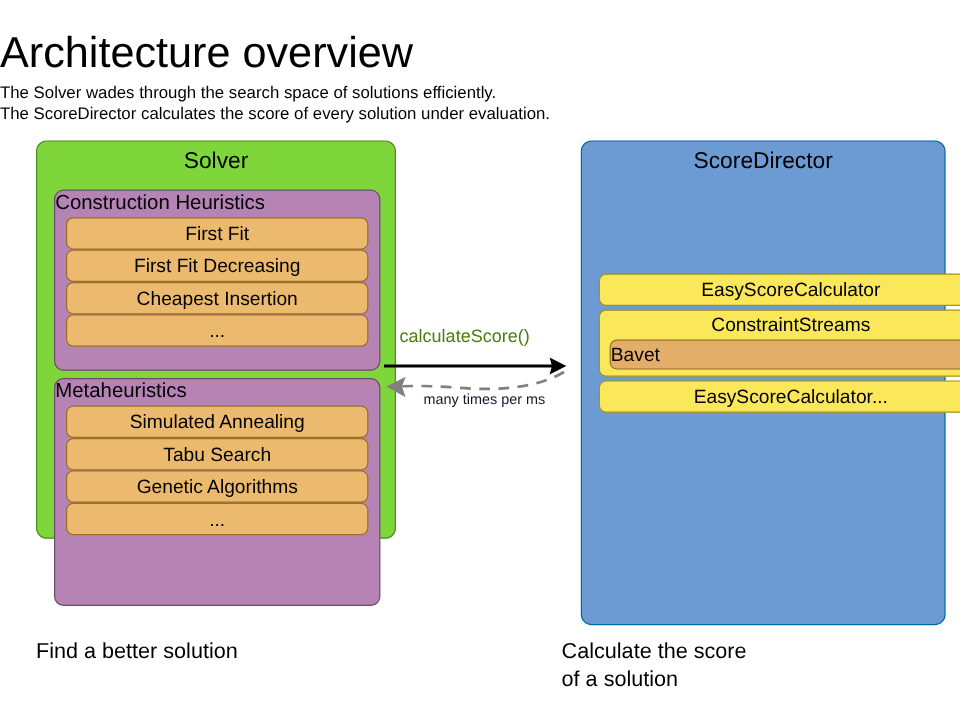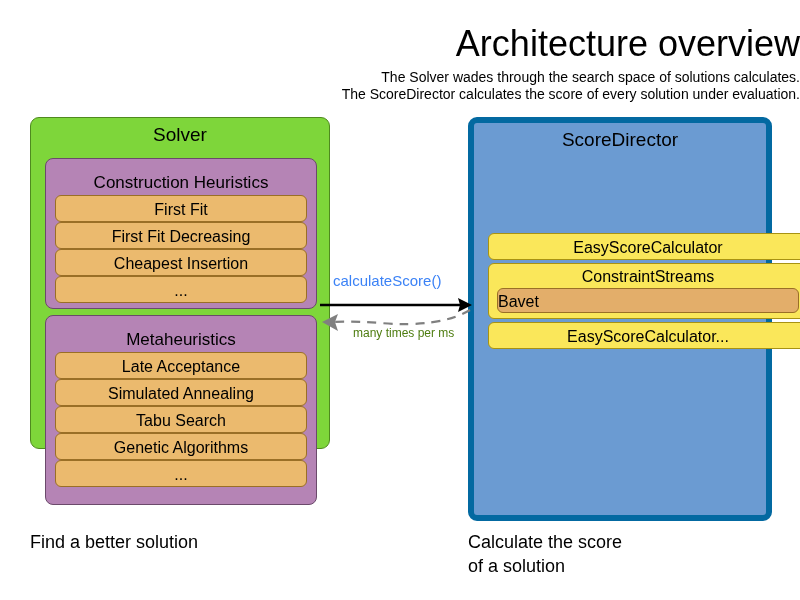--- a/index.html
+++ b/index.html
@@ -16,21 +16,21 @@
     font-family: "Liberation Sans", sans-serif;
     color: #000000;
   }
 
   
   #header {
     position: absolute;
     top: 22px;
     left: 0;
     width: 800px;
-    text-align: right;
+    text-align: left;
   }
   #title {
     font-size: 36px;
     line-height: 44px;
     font-weight: normal;
     letter-spacing: 0px;
   }
   .subtitle-line {
     font-size: 14px;
     line-height: 17px;
@@ -46,26 +46,26 @@
   }
   #solver-panel {
     left: 30px;
     top: 117px;
     width: 300px;
     height: 332px;
     background: #7ED63A;
     border: 1px solid #4f8a1f;
   }
   #scoredirector-panel {
-    left: 468px;
+    left: 484px;
     top: 117px;
     width: 304px;
     height: 404px;
     background: #6B9BD2;
-    border: 6px solid #0369a1;
+    border: 1px solid #0369a1;
   }
   .panel-title {
     text-align: center;
     font-size: 19px;
     line-height: 22px;
     padding-top: 6px;
   }
 
   
   .group {
@@ -73,24 +73,23 @@
     left: 14px;
     width: 272px;
     background: #B584B5;
     border: 1px solid #6b4a6b;
     border-radius: 8px;
     box-sizing: border-box;
   }
   #group-construction { top: 40px; height: 151px; }
   #group-meta        { top: 197px; height: 190px; }
   .group-title {
-    text-align: center;
     font-size: 17px;
     line-height: 20px;
-    padding-top: 14px;
+    padding-top: 0;
     padding-bottom: 2px;
   }
   .group-items {
     padding: 0 9px 6px 9px;
   }
 
   
   .item {
     height: 27px;
     line-height: 27px;
@@ -150,66 +149,65 @@
     left: 320px;
     top: 262px;
     width: 164px;
     height: 92px;
   }
   .conn-label {
     position: absolute;
     white-space: nowrap;
     font-size: 15px;
     line-height: 18px;
-    color: #3b82f6;
+    color: #4d7c0f;
   }
   #label-calculate { left: 13px; top: 10px; }
   #label-manytimes {
     left: 33px; top: 62px;
     font-size: 12px;
-    color: #4d7c0f;
+    color: #0f172a;
   }
 
   
   .caption {
     position: absolute;
     font-size: 18px;
     line-height: 24px;
   }
   #caption-left  { left: 30px;  top: 530px; width: 300px; }
   #caption-right { left: 468px; top: 530px; width: 304px; }
 </style>
 </head>
 <body>
 
 <div id="header">
   <div id="title">Architecture overview</div>
   <div id="subtitle">
-    <div class="subtitle-line">The Solver wades through the search space of solutions calculates.</div>
+    <div class="subtitle-line">The Solver wades through the search space of solutions efficiently.</div>
     <div class="subtitle-line">The ScoreDirector calculates the score of every solution under evaluation.</div>
   </div>
 </div>
 
 <div class="panel" id="solver-panel">
   <div class="panel-title">Solver</div>
 
   <div class="group" id="group-construction">
     <div class="group-title">Construction Heuristics</div>
     <div class="group-items">
       <div class="item item-orange">First Fit</div>
       <div class="item item-orange">First Fit Decreasing</div>
       <div class="item item-orange">Cheapest Insertion</div>
       <div class="item item-orange">...</div>
     </div>
   </div>
 
   <div class="group" id="group-meta">
     <div class="group-title">Metaheuristics</div>
     <div class="group-items">
-      <div class="item item-orange">Late Acceptance</div>
       <div class="item item-orange">Simulated Annealing</div>
       <div class="item item-orange">Tabu Search</div>
       <div class="item item-orange">Genetic Algorithms</div>
       <div class="item item-orange">...</div>
     </div>
   </div>
 </div>
 
 <div class="panel" id="scoredirector-panel">
   <div class="panel-title">ScoreDirector</div>

